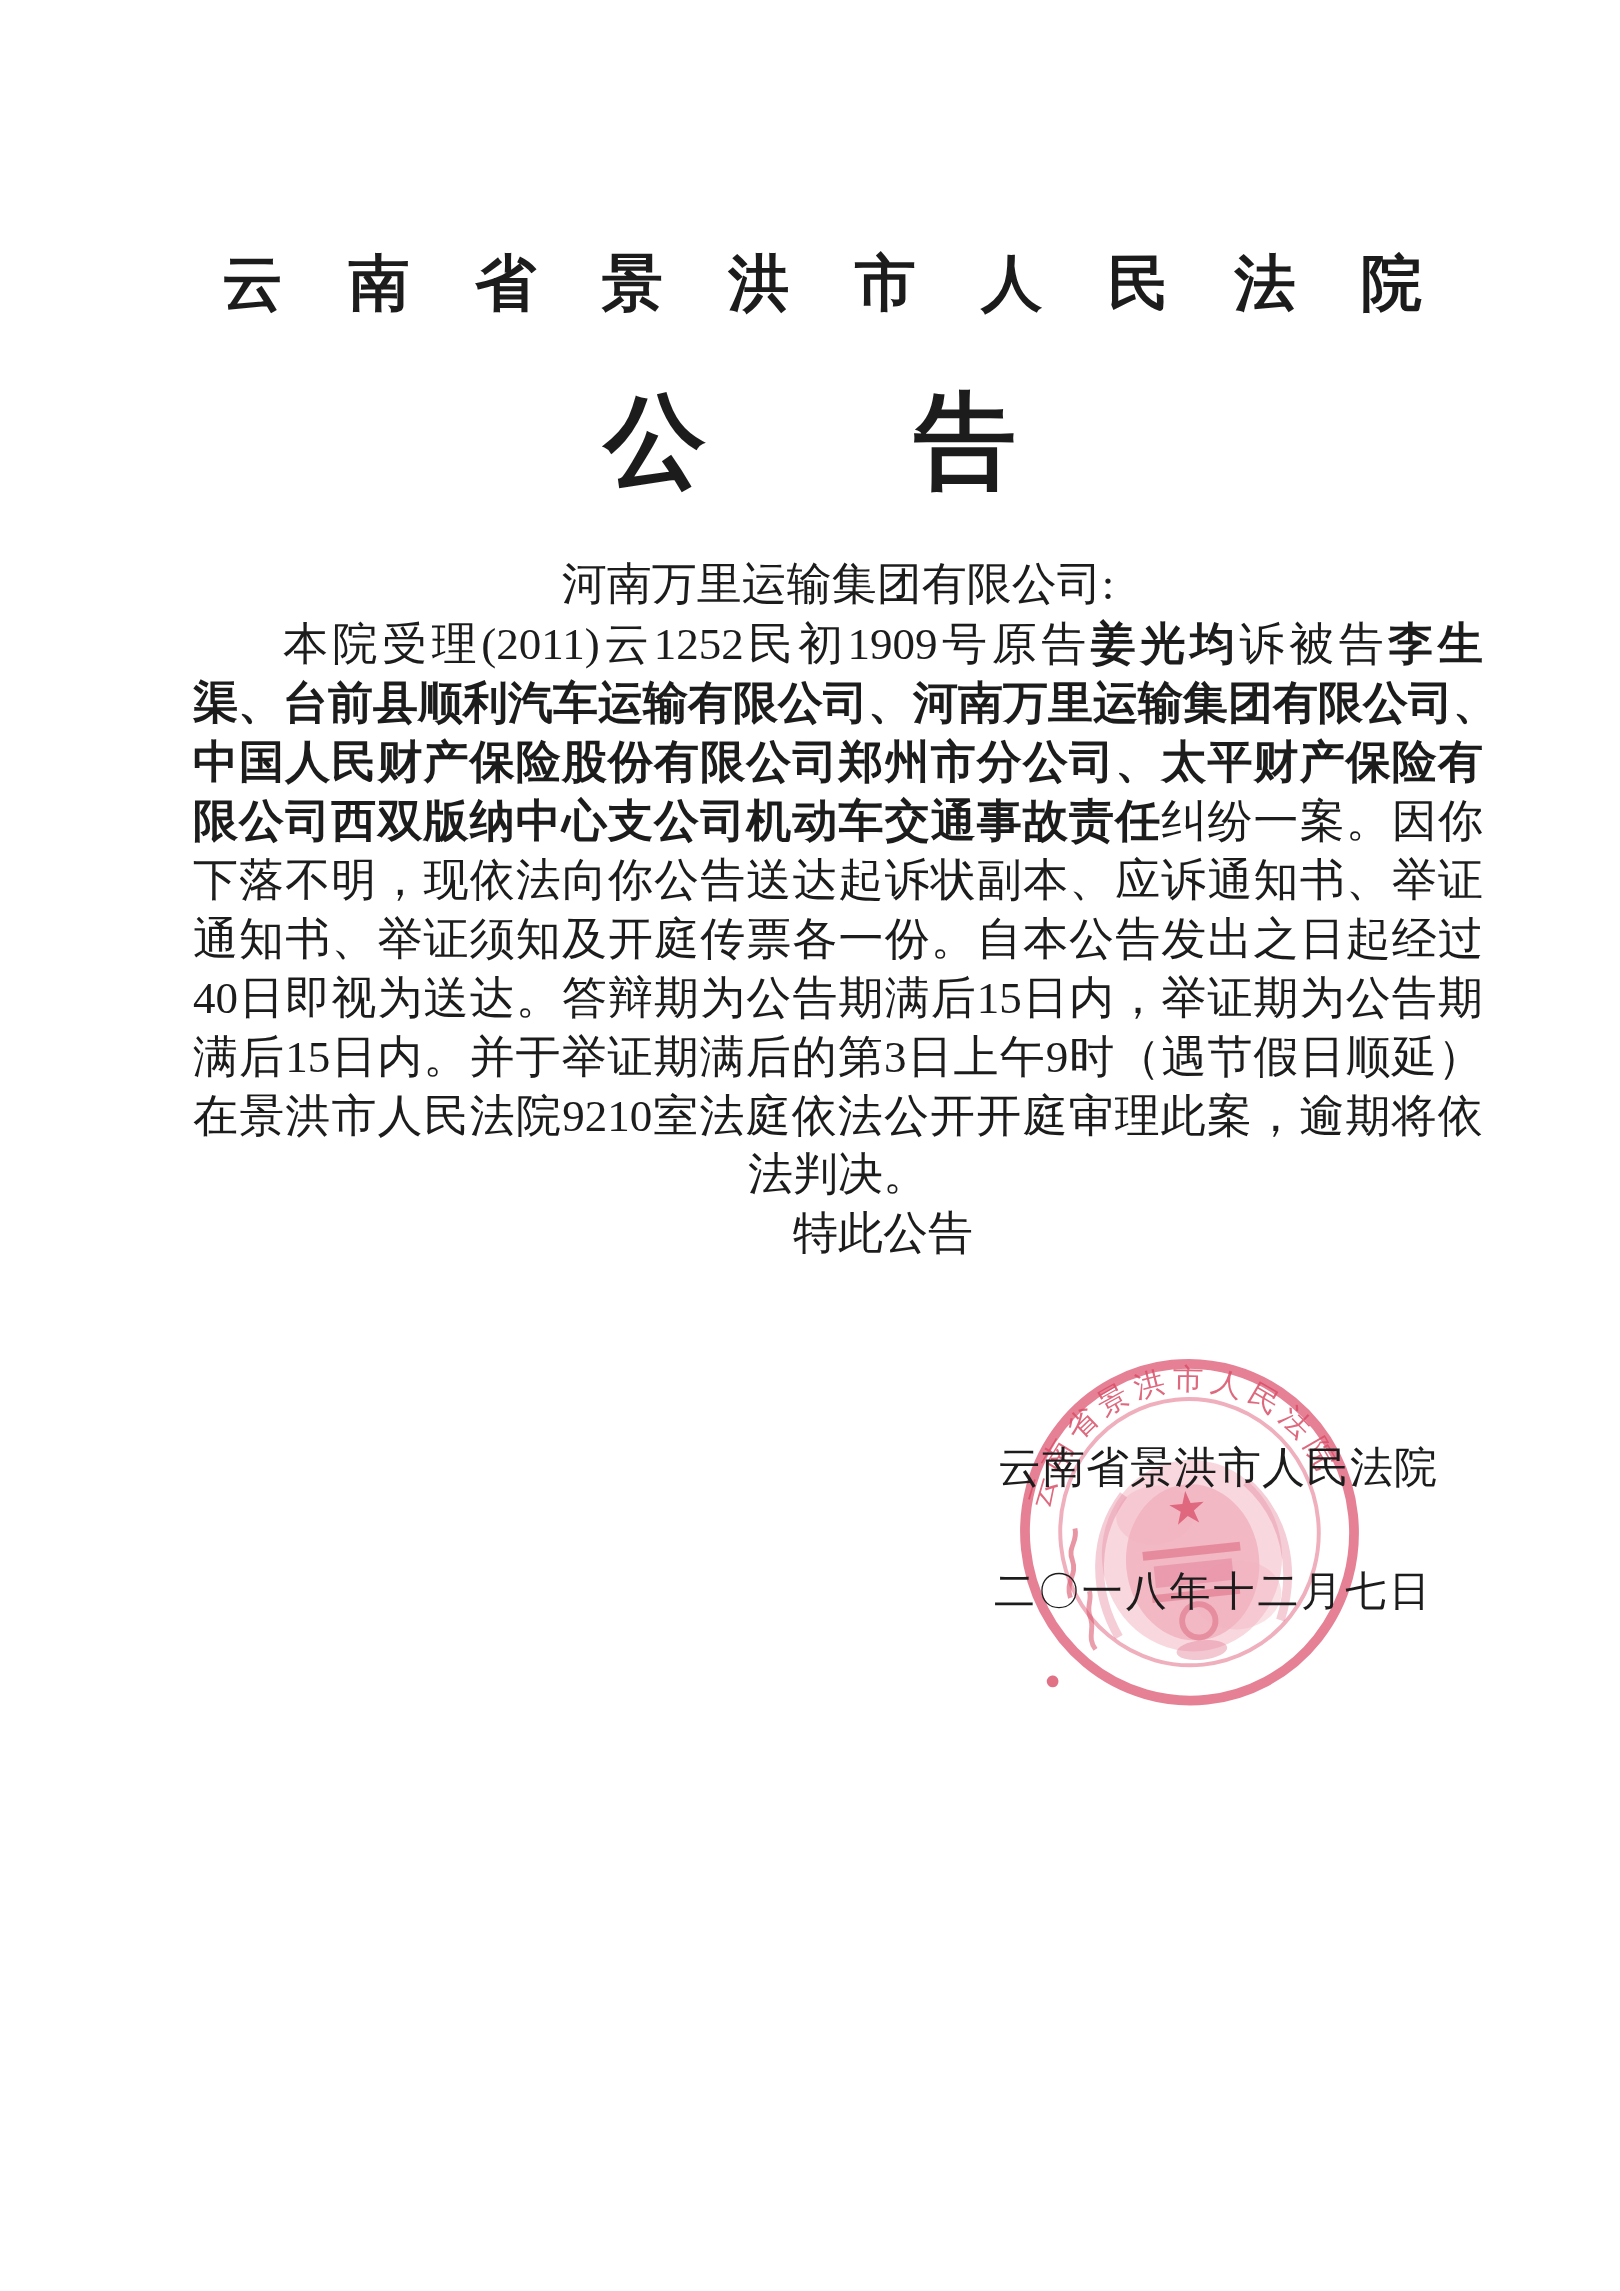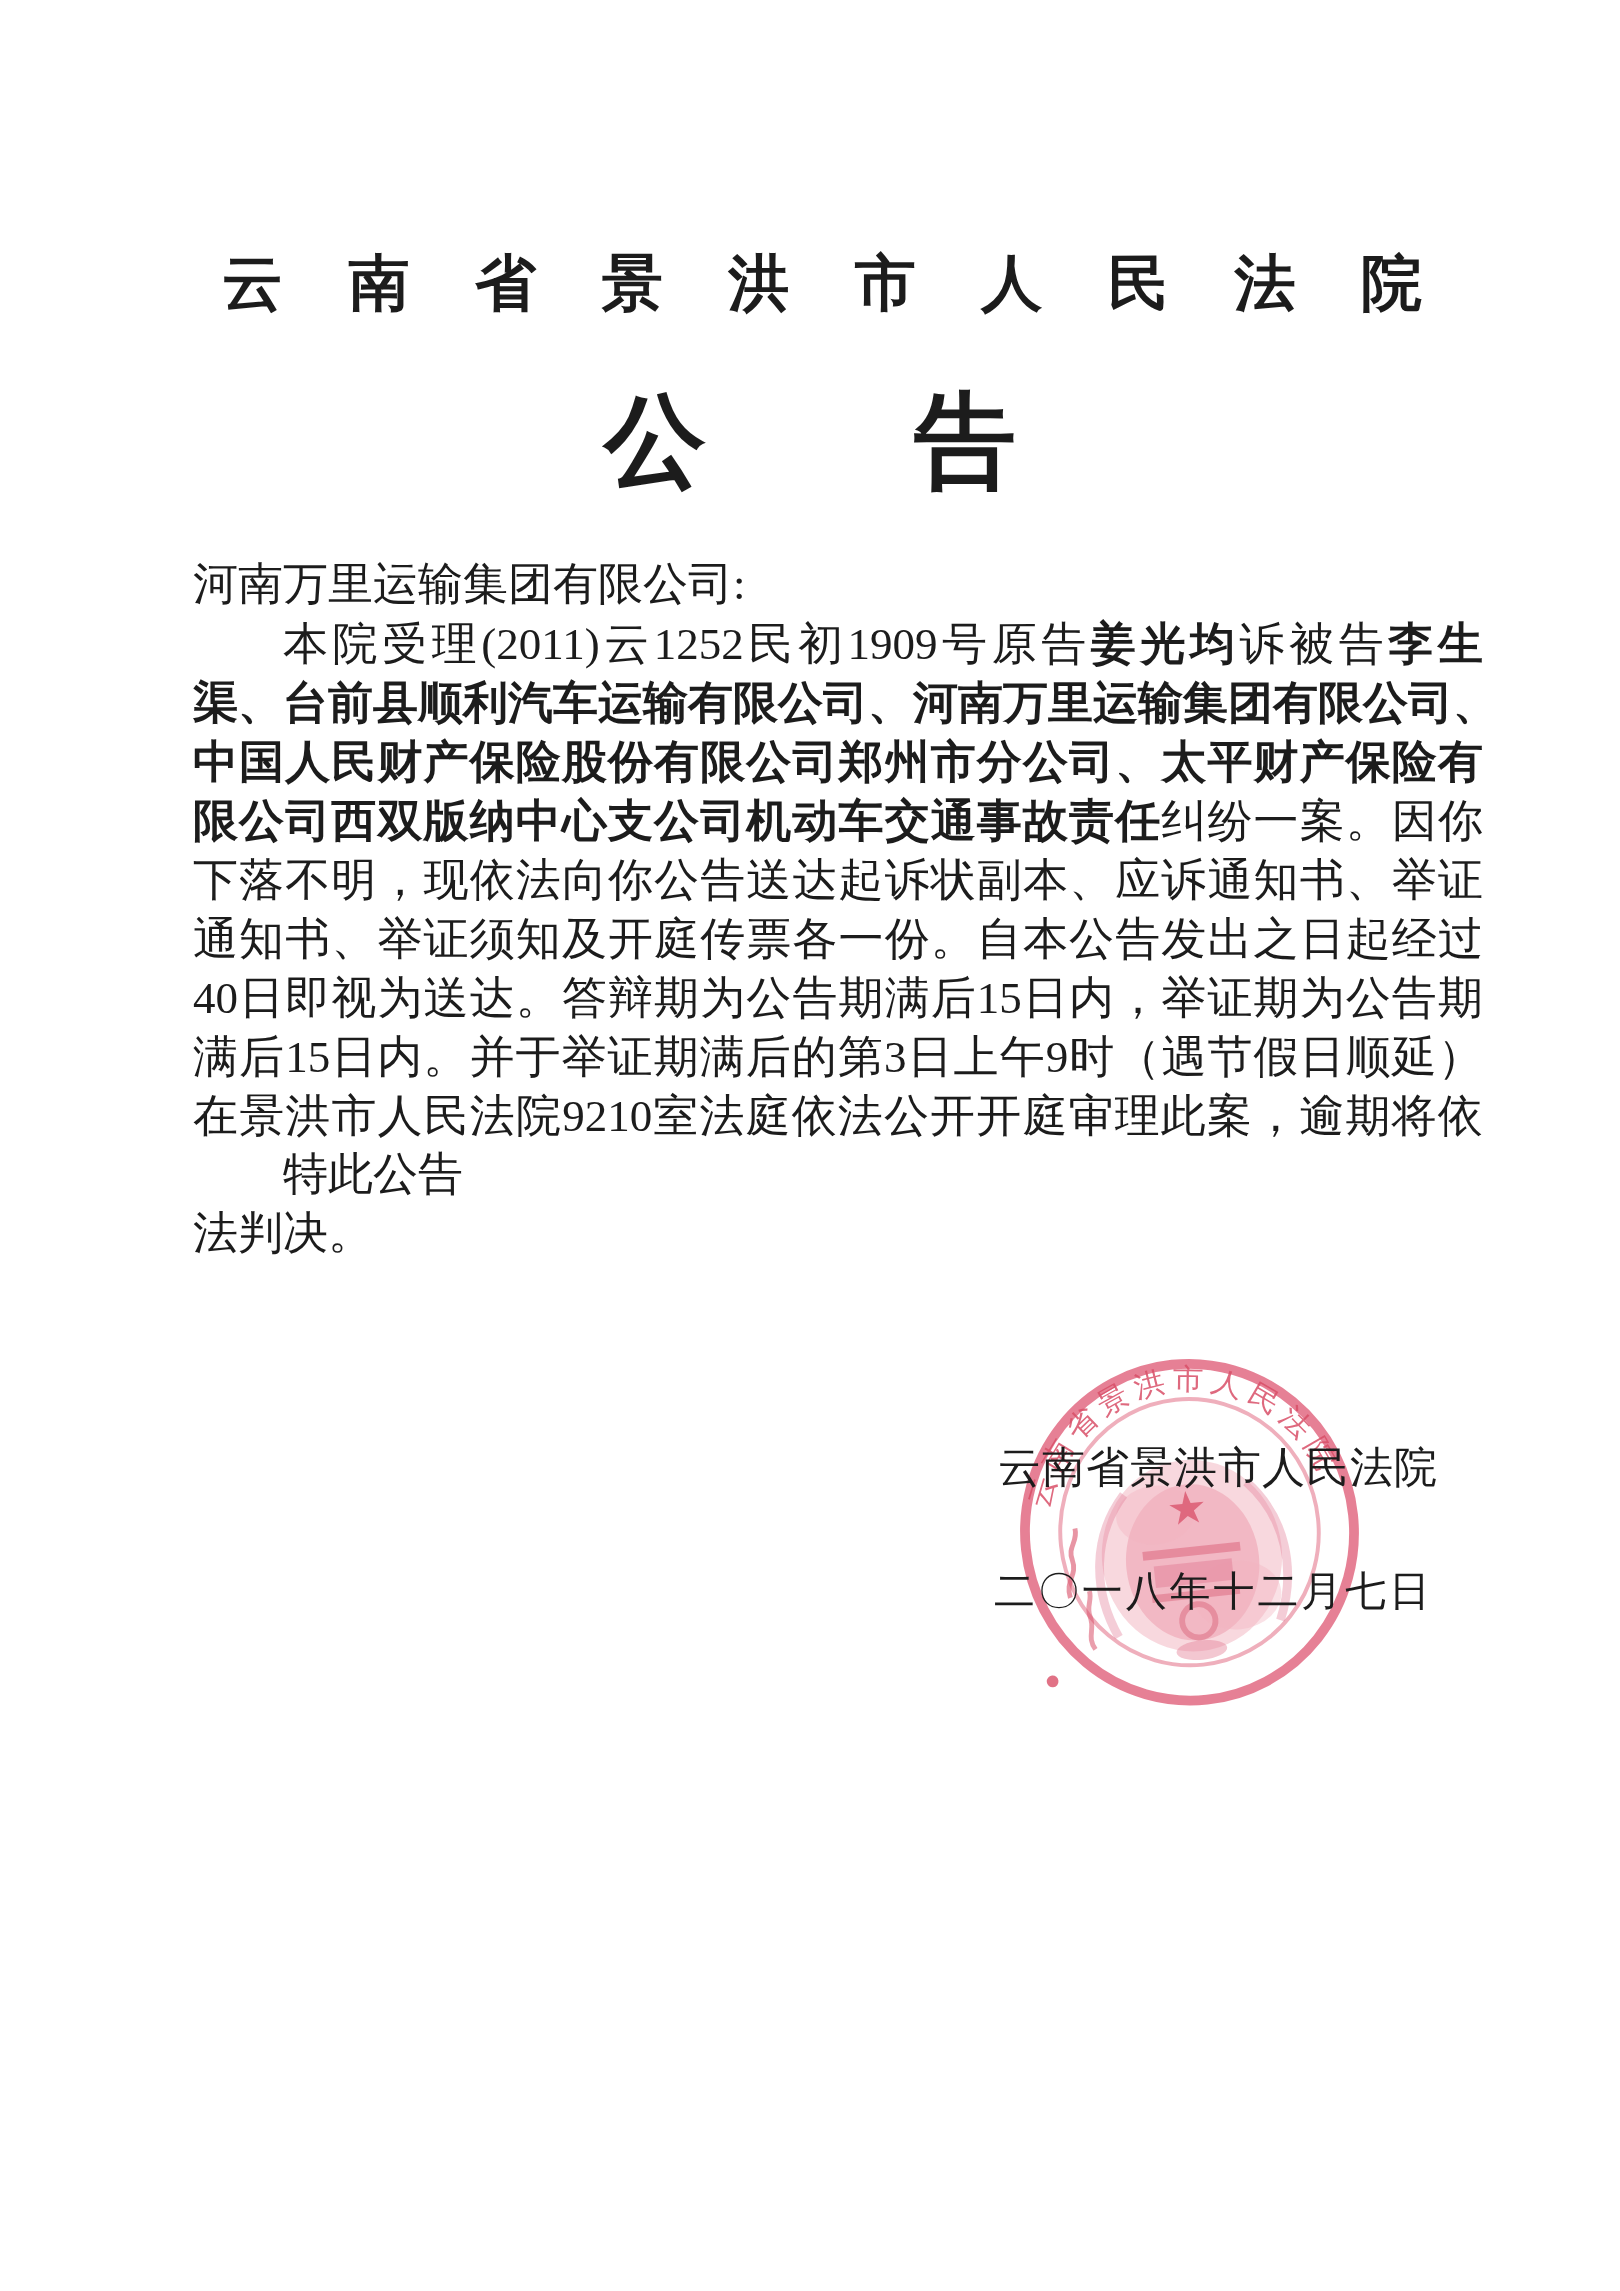--- a/index.html
+++ b/index.html
@@ -22,20 +22,21 @@
     position:absolute;left:0;right:0;top:388px;
     display:flex;justify-content:center;gap:208px;
     font-size:102px;font-weight:700;line-height:1.05;
     z-index:2;
   }
   
   .body-block{
     position:absolute;left:193px;top:555px;width:1290px;
     font-size:45px;
     z-index:2;
+    text-align:center;
   }
   .bline{height:59px;}
   .bline.just{display:flex;justify-content:space-between;align-items:baseline;}
   .bline.left{line-height:59px;white-space:pre;}
   .bline.indent{padding-left:90px;}
   .bold{font-weight:bold;}
   
   .sig-court{
     position:absolute;left:998px;top:1443px;
     font-size:43px;letter-spacing:1px;line-height:1.15;z-index:2;
@@ -371,22 +372,22 @@
         <span>审</span>
         <span>理</span>
         <span>此</span>
         <span>案</span>
         <span>，</span>
         <span>逾</span>
         <span>期</span>
         <span>将</span>
         <span>依</span>
       </div>
+      <div class="bline left"><span>法判决。</span></div>
       <div class="bline left indent"><span>特此公告</span></div>
-      <div class="bline left"><span>法判决。</span></div>
     </div>
 
   <div class="sig-court">云南省景洪市人民法院</div>
   <div class="sig-date">二〇一八年十二月七日</div>
 
 
 </div>
 
 
 </body></html>

